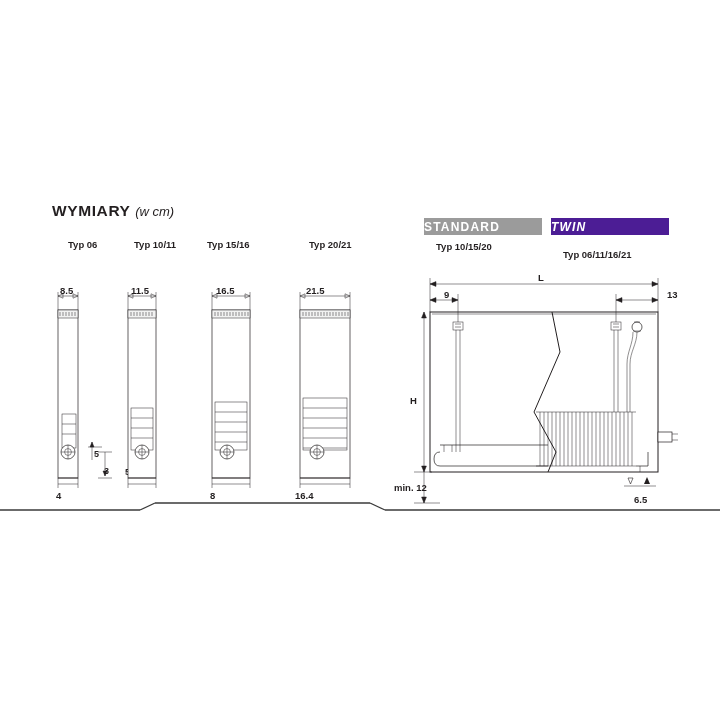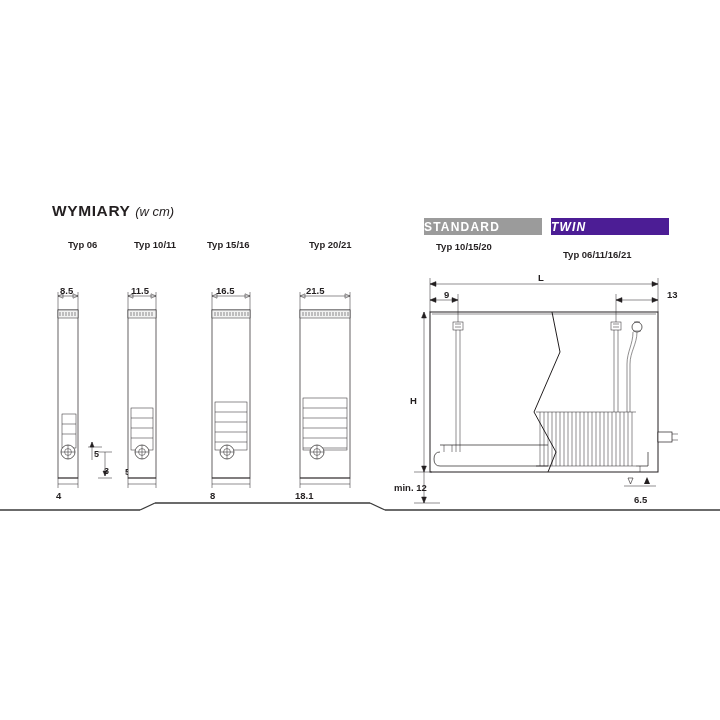--- a/index.html
+++ b/index.html
@@ -42,21 +42,21 @@
   <div class="txt typ" style="left:297px;top:239px;margin-left:12px;">Typ 20/21</div>
 
   <div class="txt dim" style="left:60px;top:285px;">8.5</div>
   <div class="txt dim" style="left:131px;top:285px;">11.5</div>
   <div class="txt dim" style="left:216px;top:285px;">16.5</div>
   <div class="txt dim" style="left:306px;top:285px;">21.5</div>
 
   <div class="txt dim" style="left:56px;top:490px;">4</div>
   <div class="txt dim" style="left:125px;top:466px;">5.5</div>
   <div class="txt dim" style="left:210px;top:490px;">8</div>
-  <div class="txt dim" style="left:295px;top:490px;">18.1</div>
+  <div class="txt dim" style="left:295px;top:490px;">16.4</div>
 
   <div class="txt dim-sm" style="left:94px;top:449px;">5</div>
   <div class="txt dim-sm" style="left:104px;top:466px;">3</div>
 
   <div class="banner std" style="left:424px;top:218px;width:118px;">
     <span>STANDARD</span>
   </div>
   <div class="banner twin" style="left:551px;top:218px;width:118px;">
     <span>TWIN</span>
   </div>

